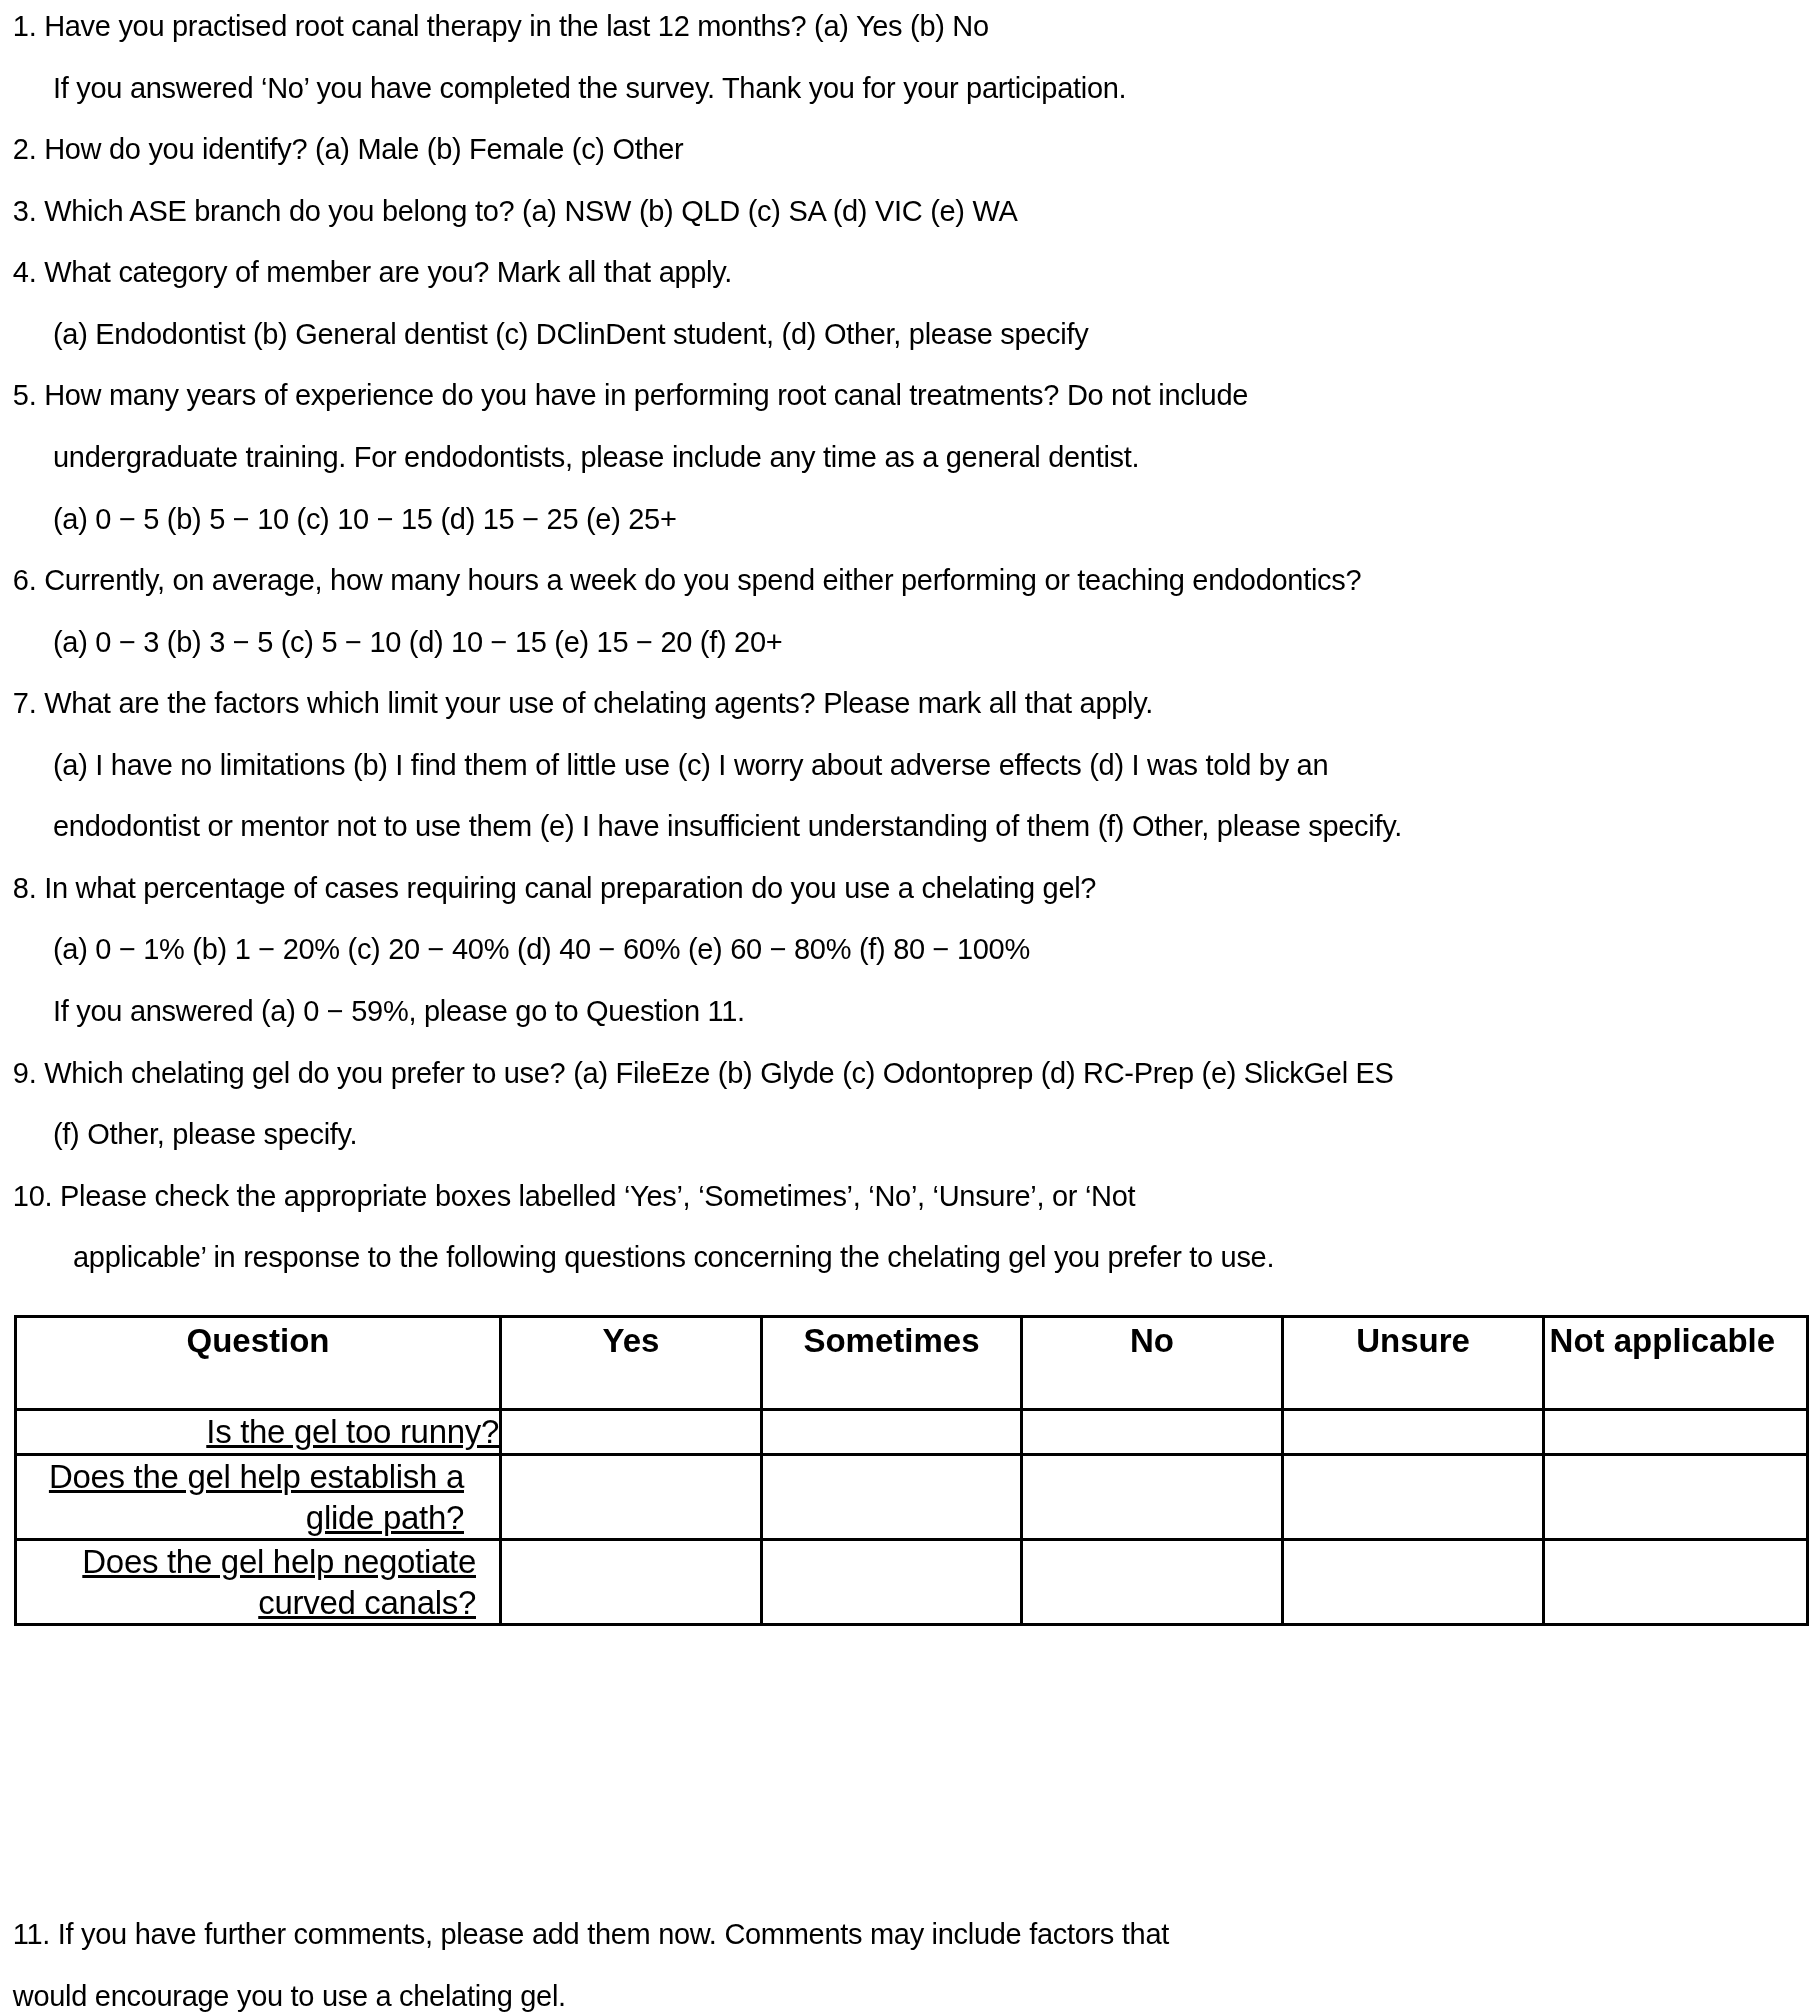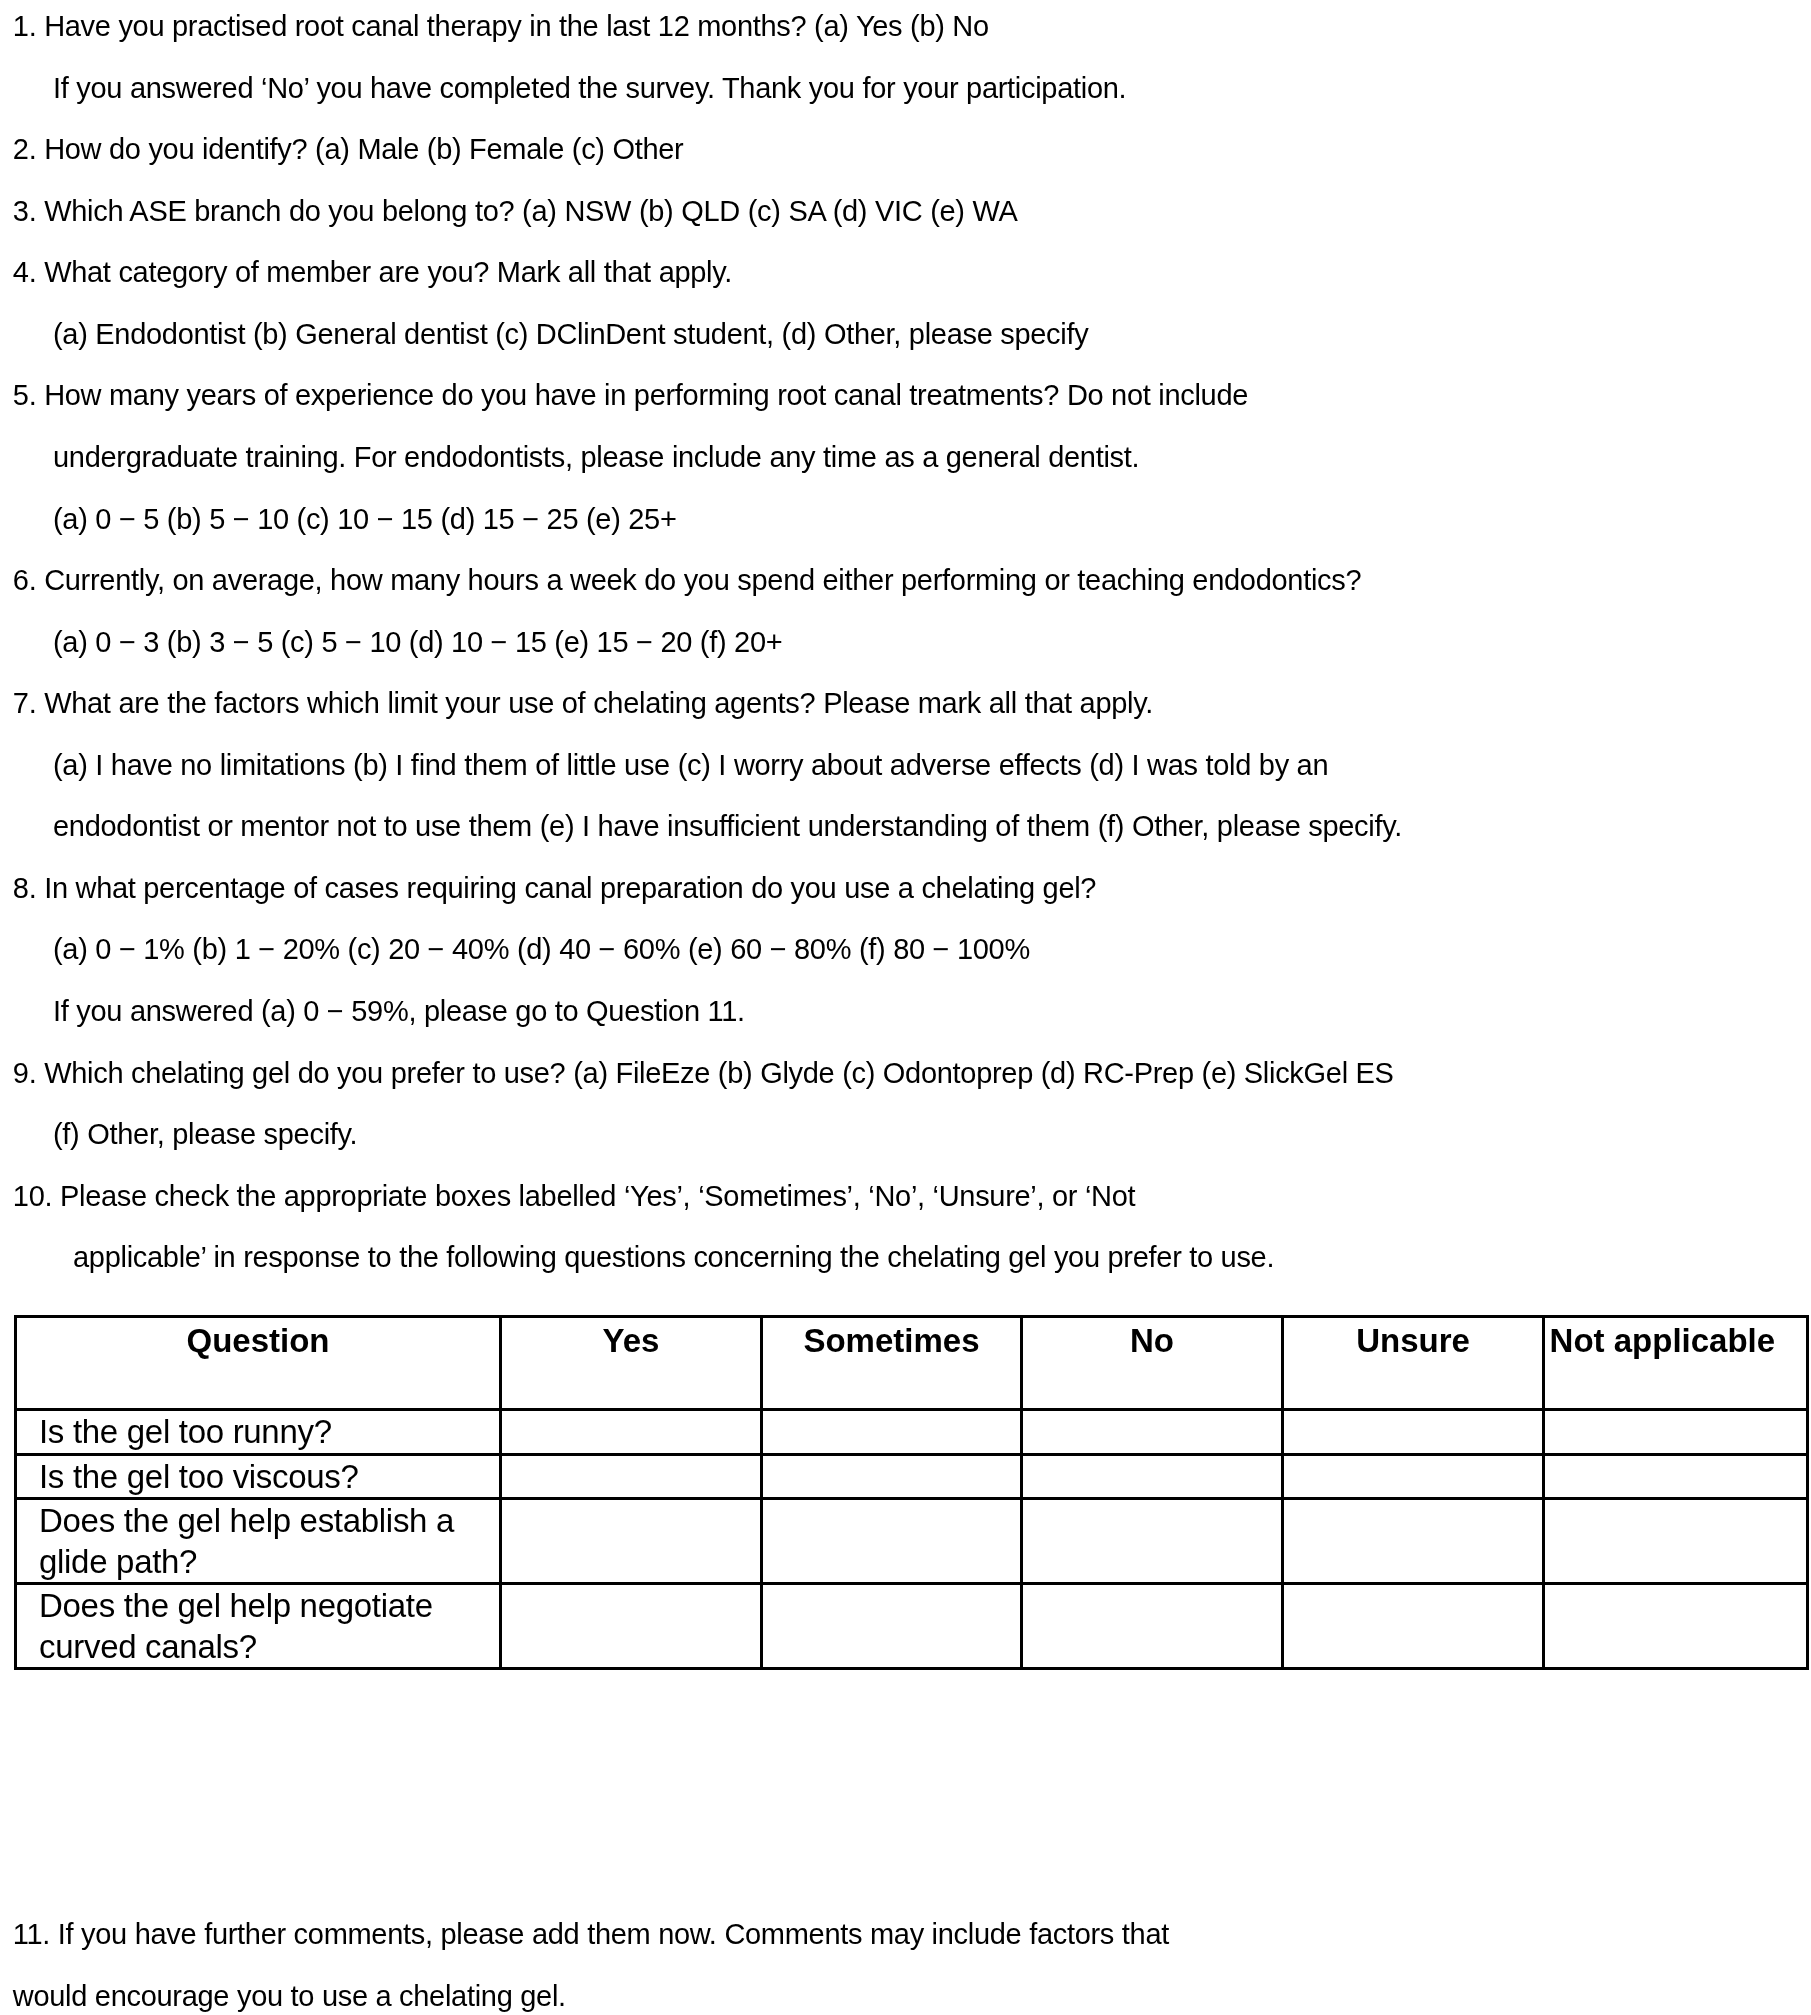--- a/index.html
+++ b/index.html
@@ -19,21 +19,21 @@
   table.grid {
     position: absolute; left: 14px; top: 1315px;
     width: 1792px; border-collapse: collapse; table-layout: fixed;
   }
   table.grid th, table.grid td {
     border: 3.5px solid #000000; padding: 0; vertical-align: top;
     font-size: 33px; line-height: 41px;
   }
   table.grid th { font-weight: bold; padding-top: 2.3px; height: 88px; }
   table.grid th.last { text-align: left; padding-left: 4.6px; margin-top: 12px; }
-  table.grid td.qcell { padding-left: 22px; text-align: left; letter-spacing: -0.3px; }
+  table.grid td.qcell { padding-left: 22px; text-align: right; letter-spacing: -0.3px; text-decoration: underline; }
   tr.r1 td { height: 42px; }
   tr.r2 td { height: 41px; }
   tr.r3 td, tr.r4 td, tr.r5 td, tr.r6 td { height: 82px; }
   table.grid td.box { cursor: pointer; }
 </style>
 </head>
 <body>
 
 <div>
   <div class="line q" style="top:8.1px">1. Have you practised root canal therapy in the last 12 months?  (a) Yes (b) No</div>
@@ -79,28 +79,20 @@
     </thead>
     <tbody>
       <tr class="r1">
         <td class="qcell">Is the gel too runny?</td>
         <td class="box"></td>
         <td class="box"></td>
         <td class="box"></td>
         <td class="box"></td>
         <td class="box"></td>
       </tr>
-      <tr class="r2">
-        <td class="qcell">Is the gel too viscous?</td>
-        <td class="box"></td>
-        <td class="box"></td>
-        <td class="box"></td>
-        <td class="box"></td>
-        <td class="box"></td>
-      </tr>
       <tr class="r3">
         <td class="qcell" style="white-space:normal;padding-right:35px">Does the gel help establish a glide path?</td>
         <td class="box"></td>
         <td class="box"></td>
         <td class="box"></td>
         <td class="box"></td>
         <td class="box"></td>
       </tr>
       <tr class="r4">
         <td class="qcell" style="white-space:normal;padding-right:23px">Does the gel help negotiate curved canals?</td>

